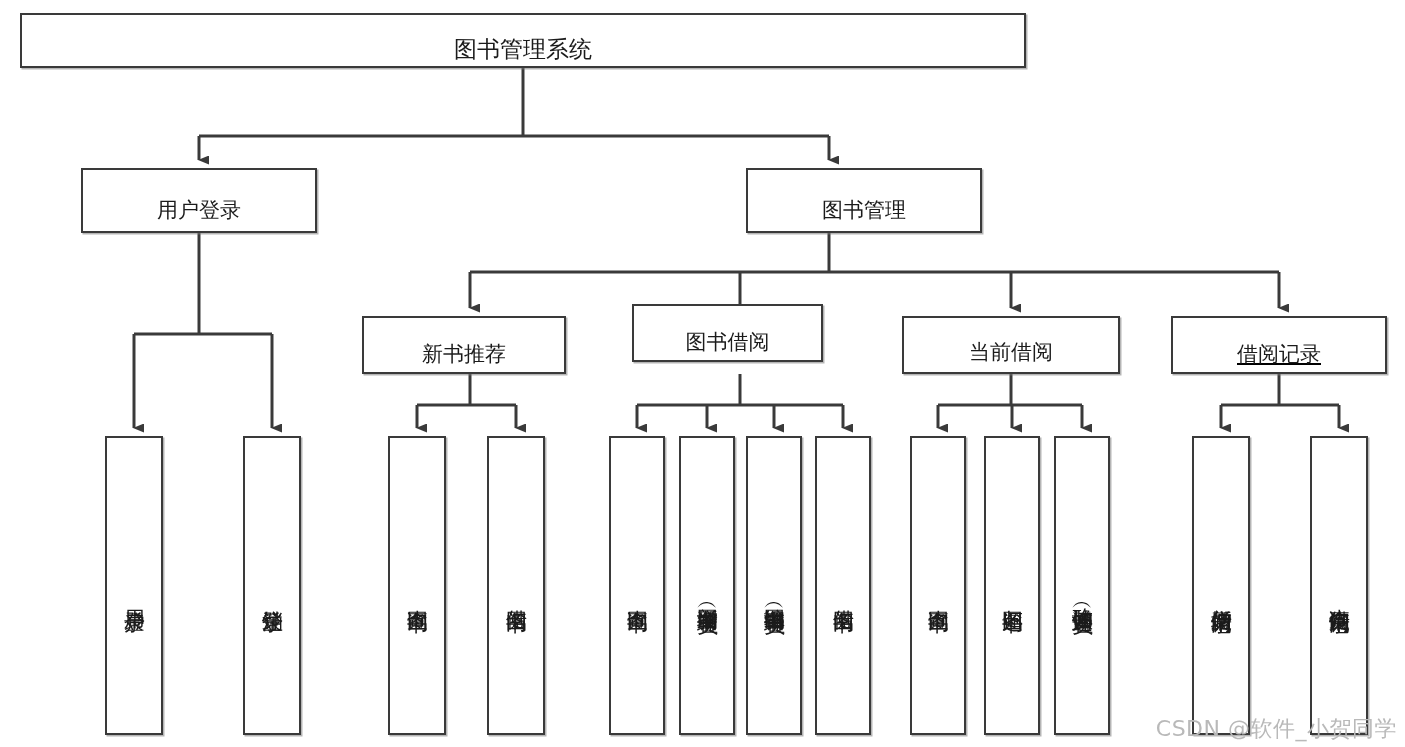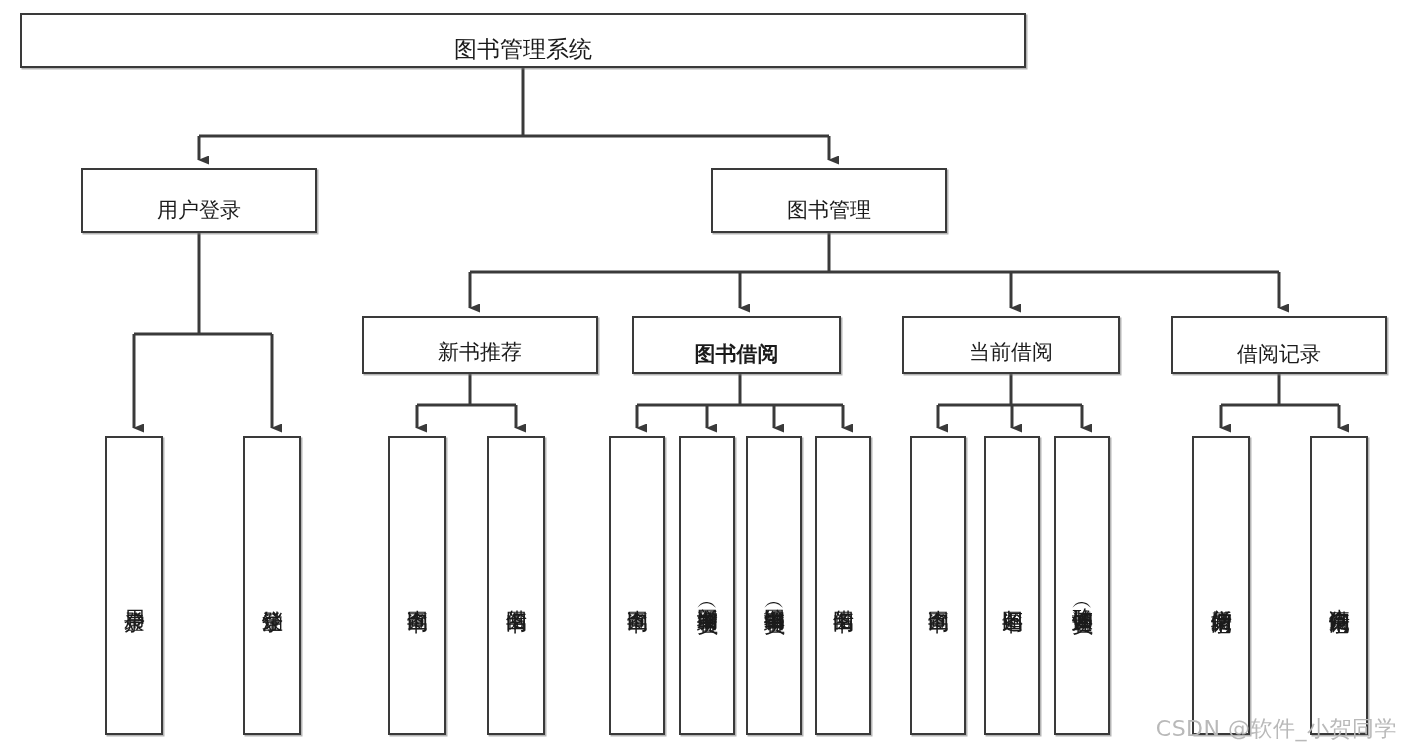--- a/index.html
+++ b/index.html
@@ -122,34 +122,34 @@
     </g>
   </svg>
 
   <div class="node horiz node-root" style="left:20px; top:13px; width:1006px; height:55px;">
     <span class="label">图书管理系统</span>
   </div>
 
   <div class="node horiz node-l2" style="left:81px; top:168px; width:236px; height:65px;">
     <span class="label">用户登录</span>
   </div>
-  <div class="node horiz node-l2" style="left:711px; top:168px; width:236px; height:65px;">
+  <div class="node horiz node-l2" style="left:746px; top:168px; width:236px; height:65px;">
     <span class="label">图书管理</span>
   </div>
 
-  <div class="node horiz node-l3" style="left:362px; top:316px; width:236px; height:58px;font-family:Liberation Mono, monospace;">
+  <div class="node horiz node-l3" style="left:362px; top:316px; width:204px; height:58px;">
     <span class="label">新书推荐</span>
   </div>
-  <div class="node horiz node-l3" style="left:632px; top:316px; width:209px; height:58px;font-weight:bold;">
+  <div class="node horiz node-l3" style="left:632px; top:304px; width:191px; height:58px;">
     <span class="label">图书借阅</span>
   </div>
   <div class="node horiz node-l3" style="left:902px; top:316px; width:218px; height:58px;font-family:Liberation Mono, monospace;">
     <span class="label">当前借阅</span>
   </div>
-  <div class="node horiz node-l3" style="left:1171px; top:316px; width:216px; height:58px;">
+  <div class="node horiz node-l3" style="left:1171px; top:316px; width:216px; height:58px;text-decoration:underline;">
     <span class="label">借阅记录</span>
   </div>
 
   <div class="node vert node-leaf" style="left:105px; top:436px; width:58px; height:299px;">
     <span class="label">用户登录</span>
   </div>
   <div class="node vert node-leaf" style="left:243px; top:436px; width:58px; height:299px;">
     <span class="label">注销登录</span>
   </div>
 

